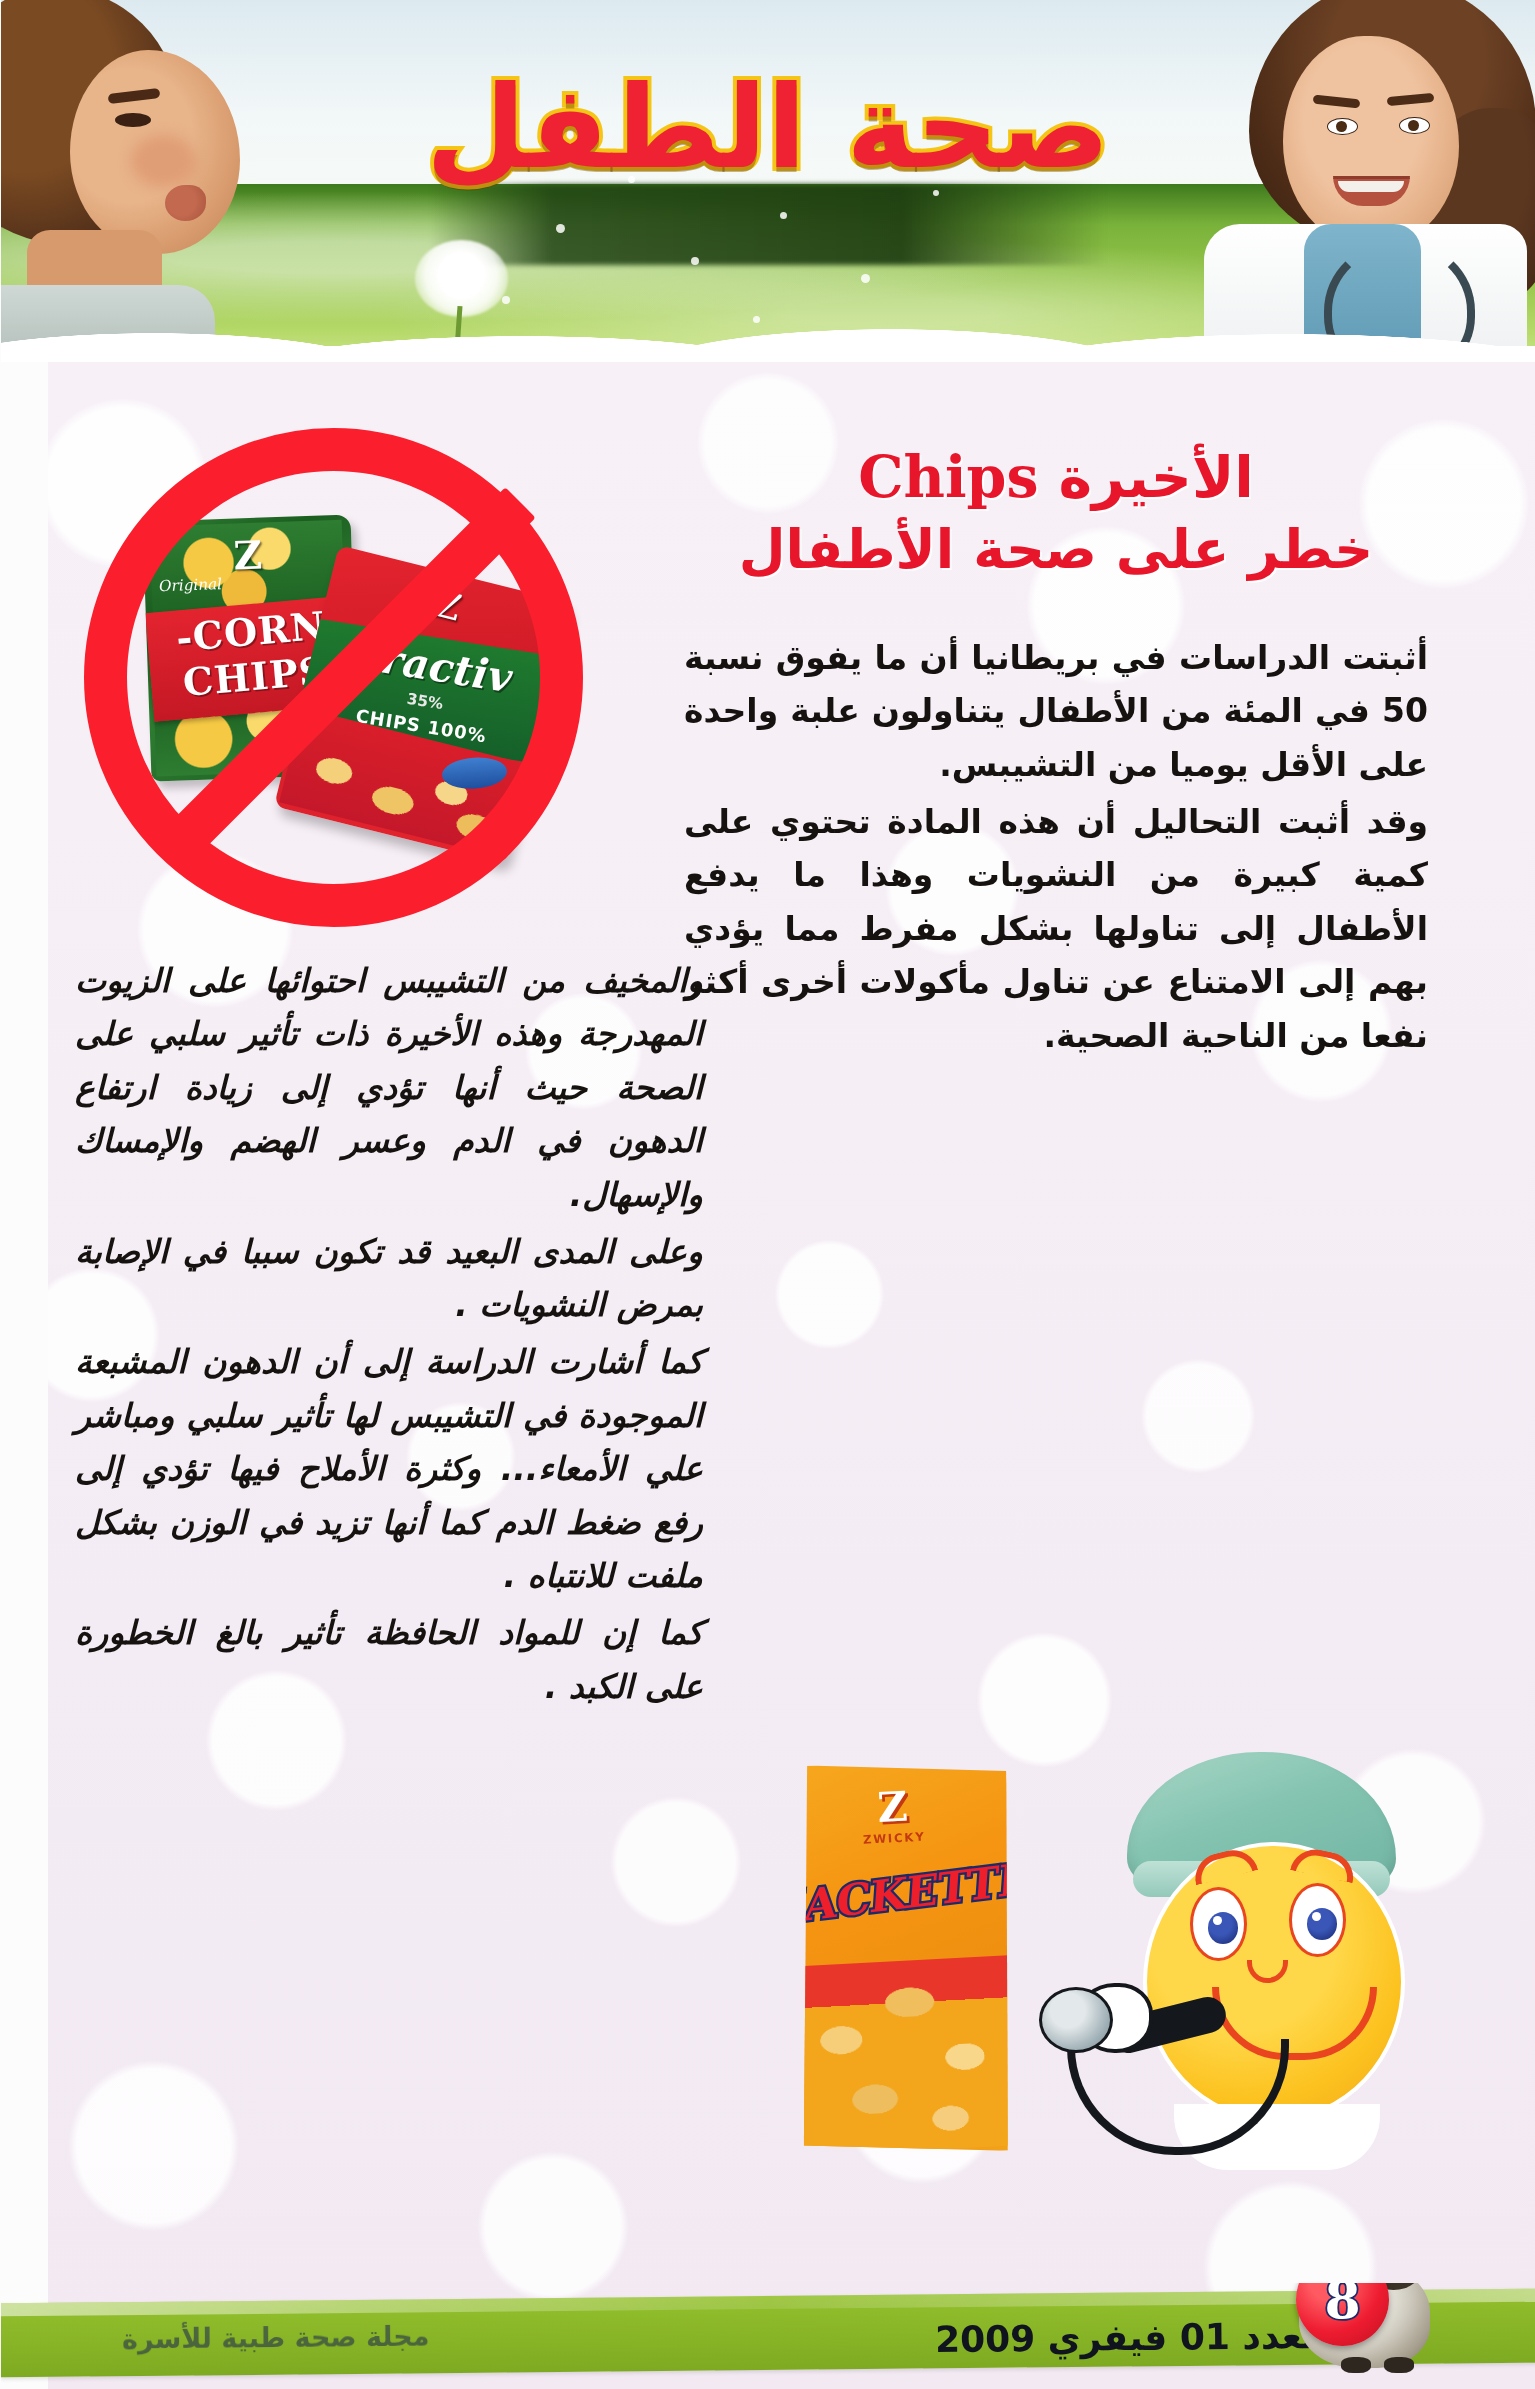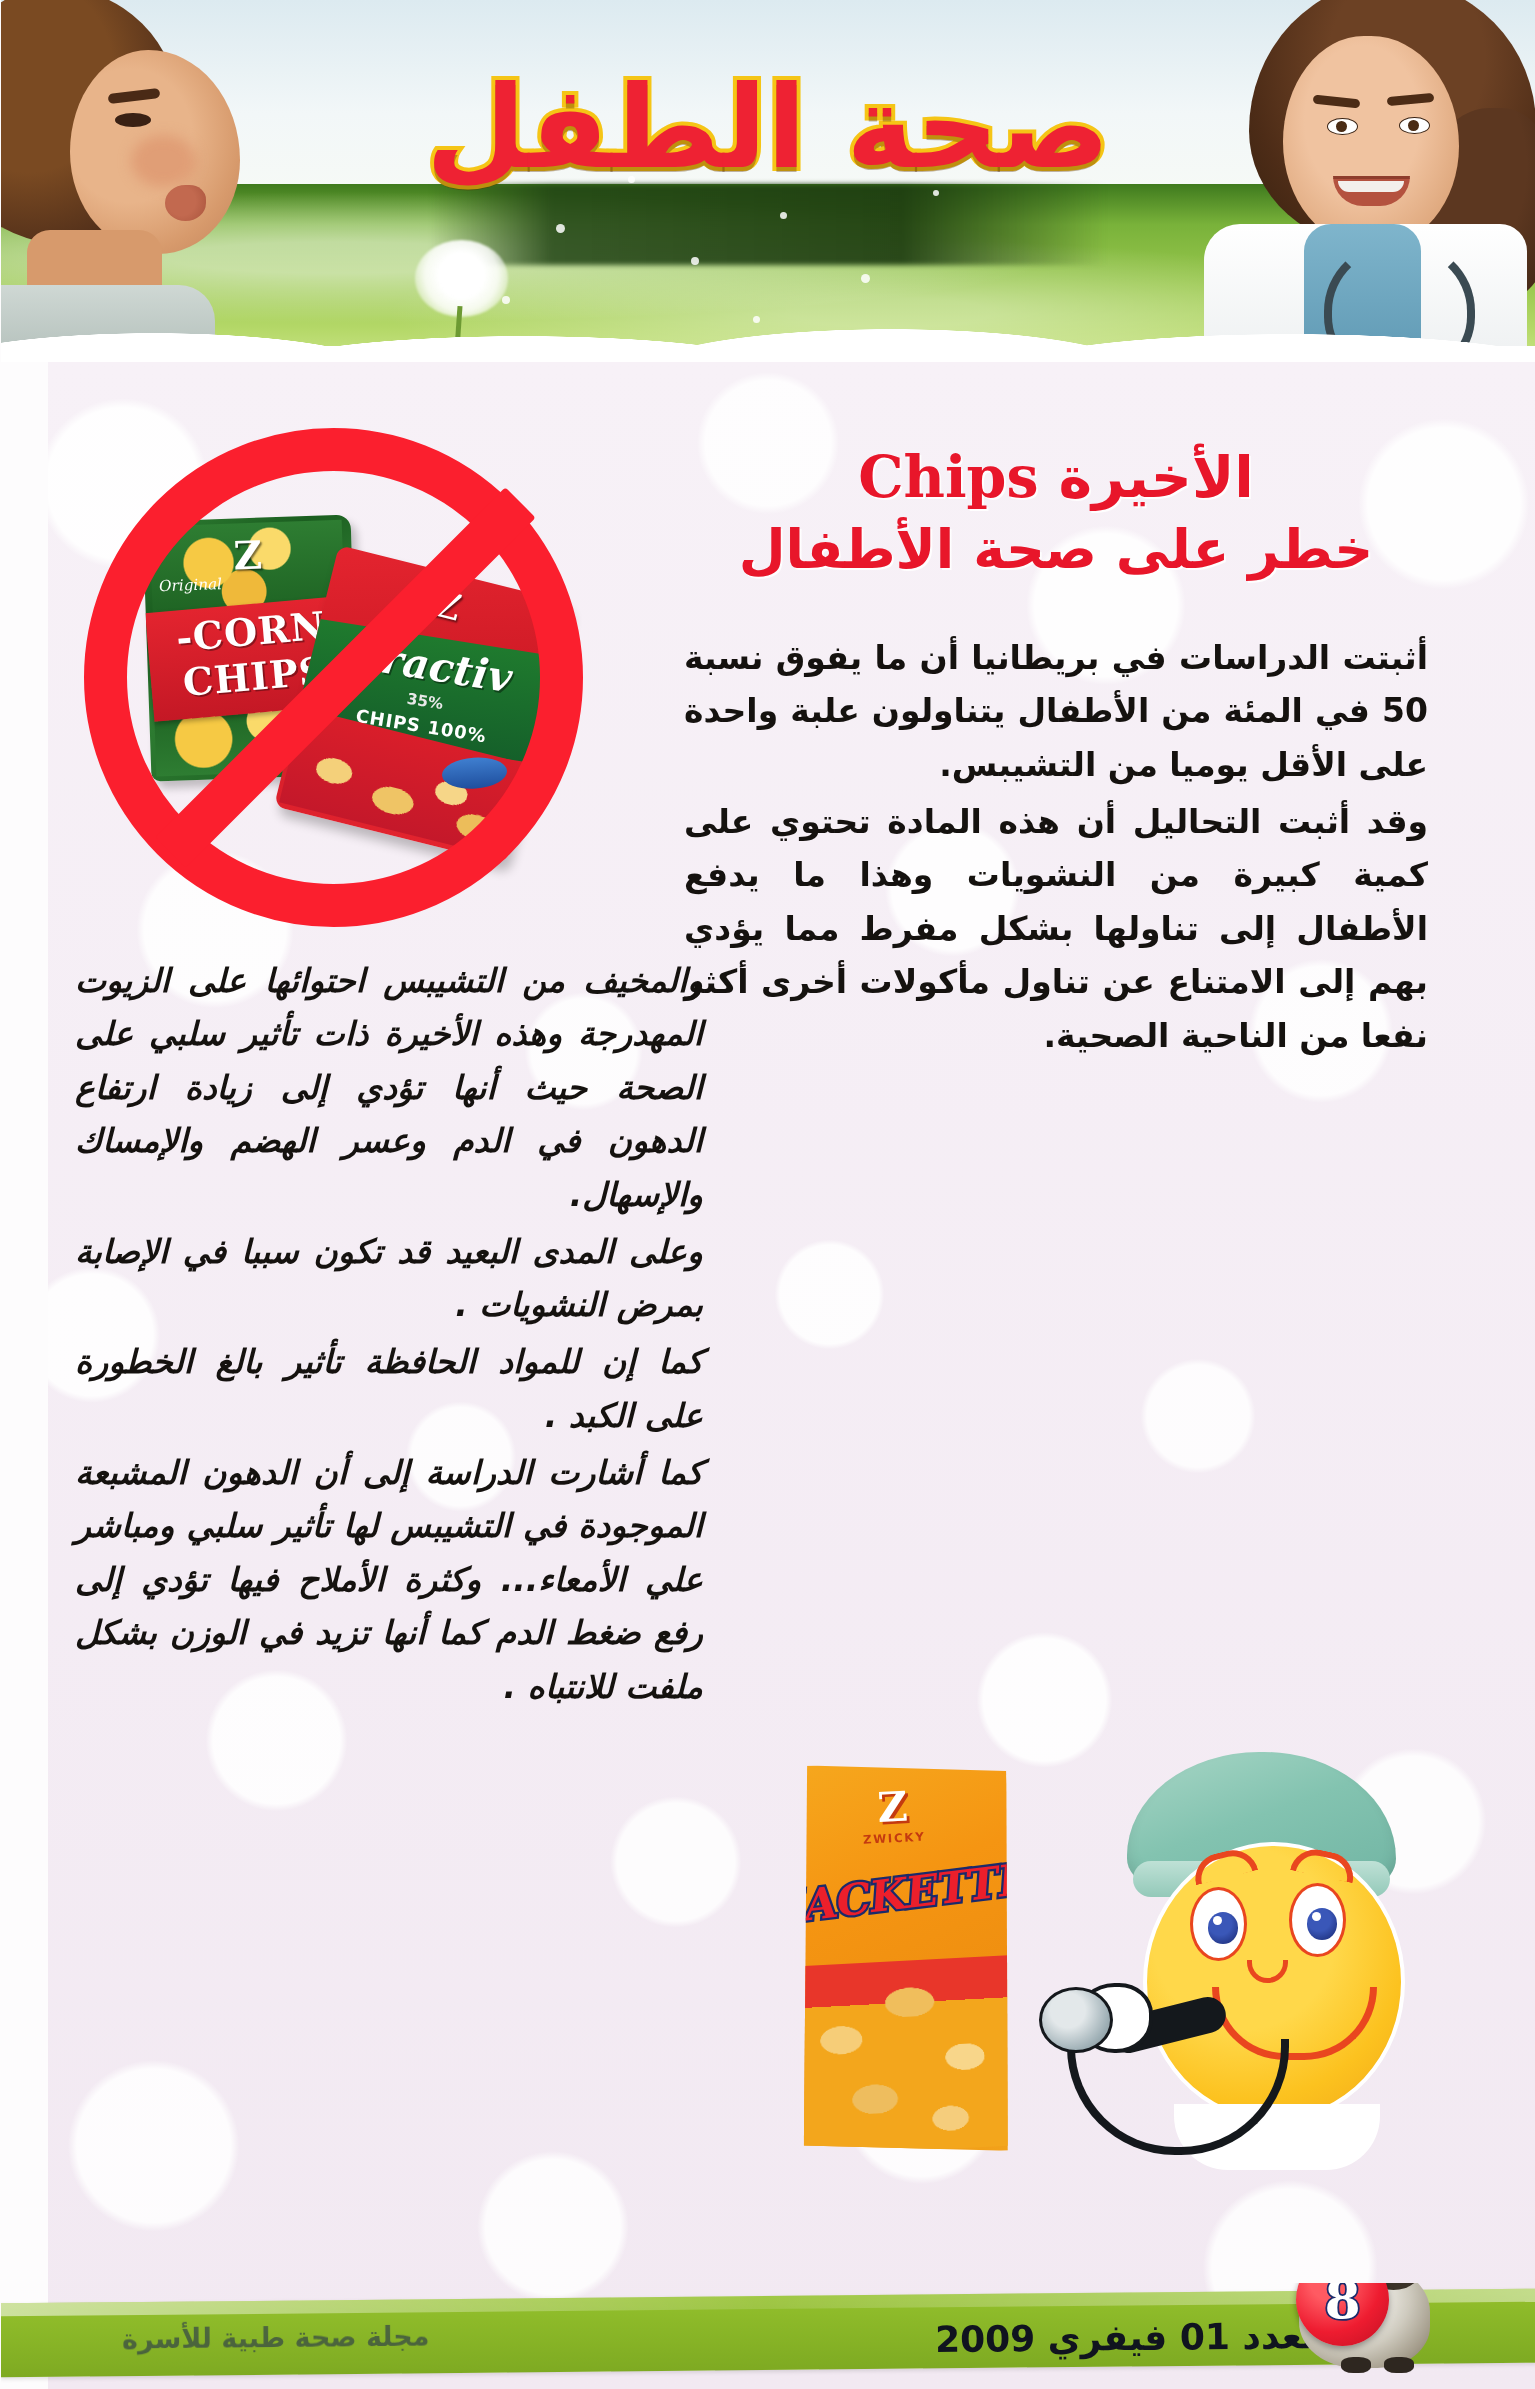--- a/index.html
+++ b/index.html
@@ -410,22 +410,22 @@
     </div>
 
     <div class="col col-right">
       <p>أثبتت الدراسات في بريطانيا أن ما يفوق نسبة 50 في المئة من الأطفال يتناولون علبة واحدة على الأقل يوميا من التشيبس.</p>
       <p>وقد أثبت التحاليل أن هذه المادة تحتوي على كمية كبيرة من النشويات وهذا ما يدفع الأطفال إلى تناولها بشكل مفرط مما يؤدي بهم إلى الامتناع عن تناول مأكولات أخرى أكثر نفعا من الناحية الصحية.</p>
     </div>
 
     <div class="col col-left">
       <p>والمخيف من التشيبس احتوائها على الزيوت المهدرجة وهذه الأخيرة ذات تأثير سلبي على الصحة حيث أنها تؤدي إلى زيادة ارتفاع الدهون في الدم وعسر الهضم والإمساك والإسهال.</p>
       <p>وعلى المدى البعيد قد تكون سببا في الإصابة بمرض النشويات .</p>
+      <p>كما أشارت الدراسة إلى أن الدهون المشبعة الموجودة في التشيبس لها تأثير سلبي ومباشر علي الأمعاء... وكثرة الأملاح فيها تؤدي إلى رفع ضغط الدم كما أنها تزيد في الوزن بشكل ملفت للانتباه .</p>
       <p>كما إن للمواد الحافظة تأثير بالغ الخطورة على الكبد .</p>
-      <p>كما أشارت الدراسة إلى أن الدهون المشبعة الموجودة في التشيبس لها تأثير سلبي ومباشر علي الأمعاء... وكثرة الأملاح فيها تؤدي إلى رفع ضغط الدم كما أنها تزيد في الوزن بشكل ملفت للانتباه .</p>
     </div>
 
     <div class="artzone">
       <div class="snack">
         <div class="sbody">
           <div class="zlogo">Z</div>
           <div class="zsub">ZWICKY</div>
           <div class="sname">SNACKETTI</div>
           <div class="sfill"></div>
         </div>

